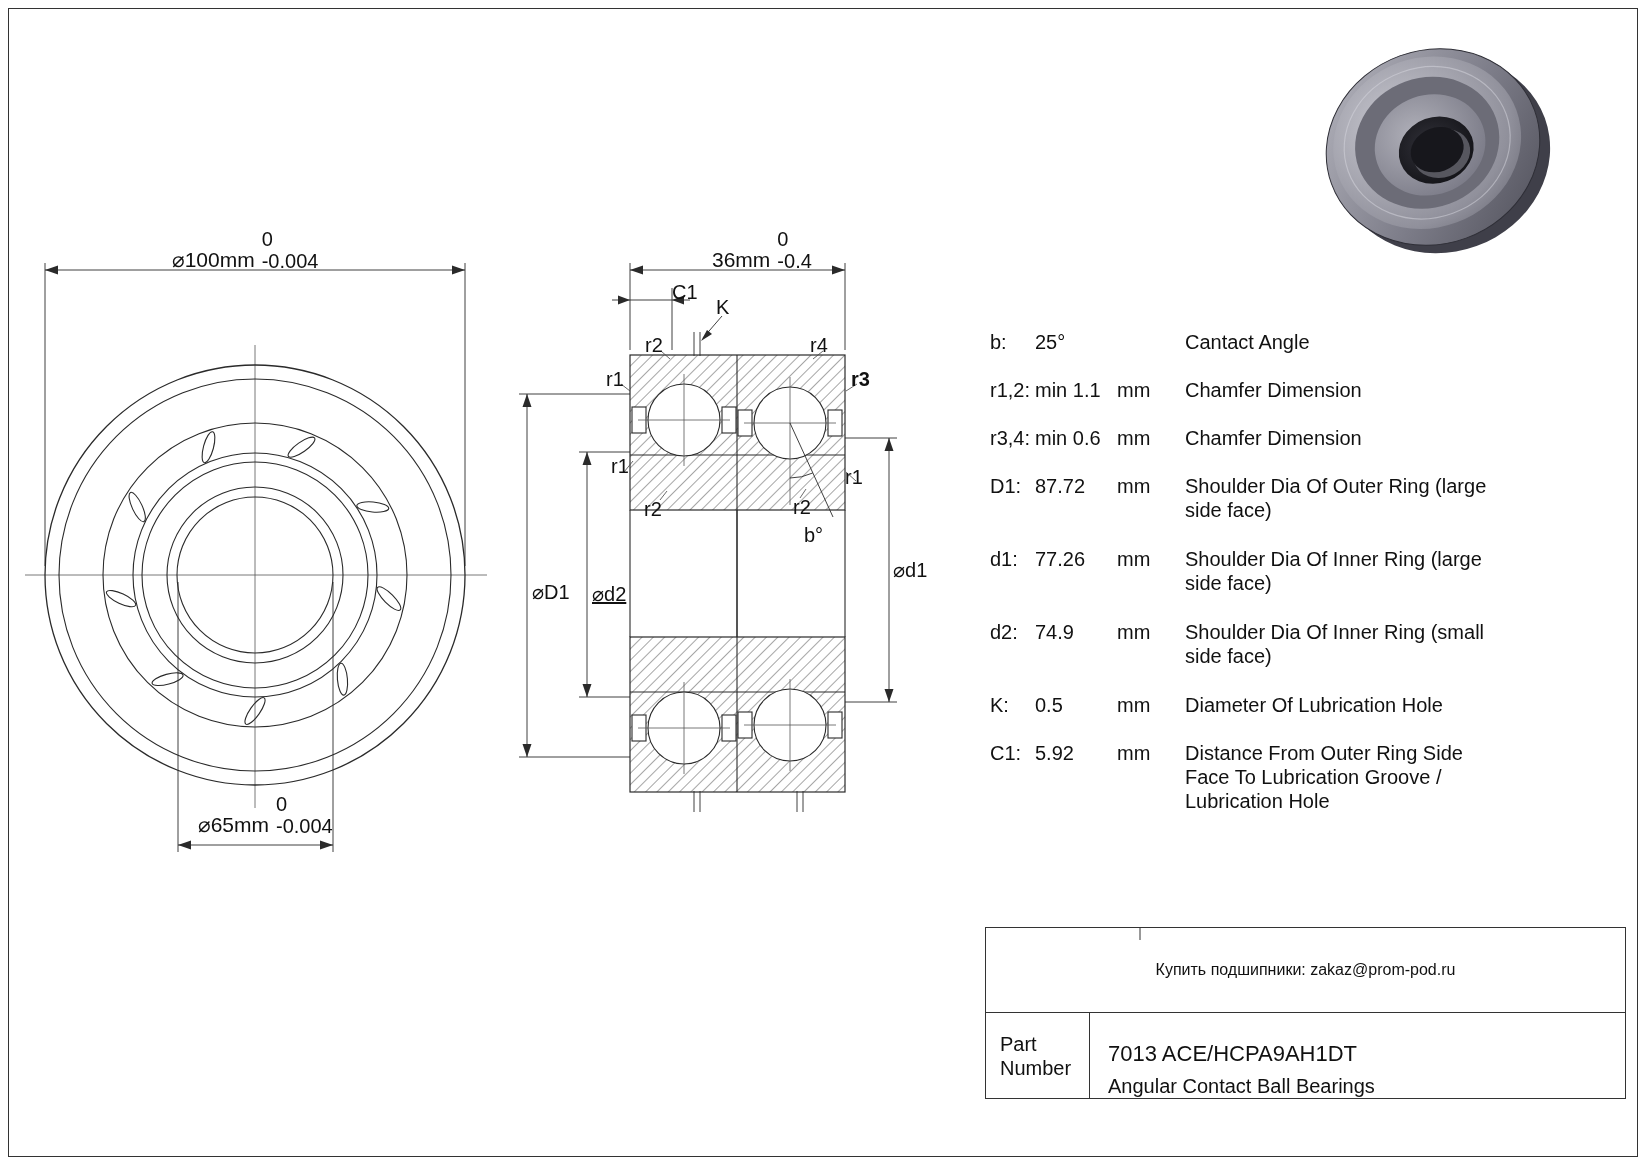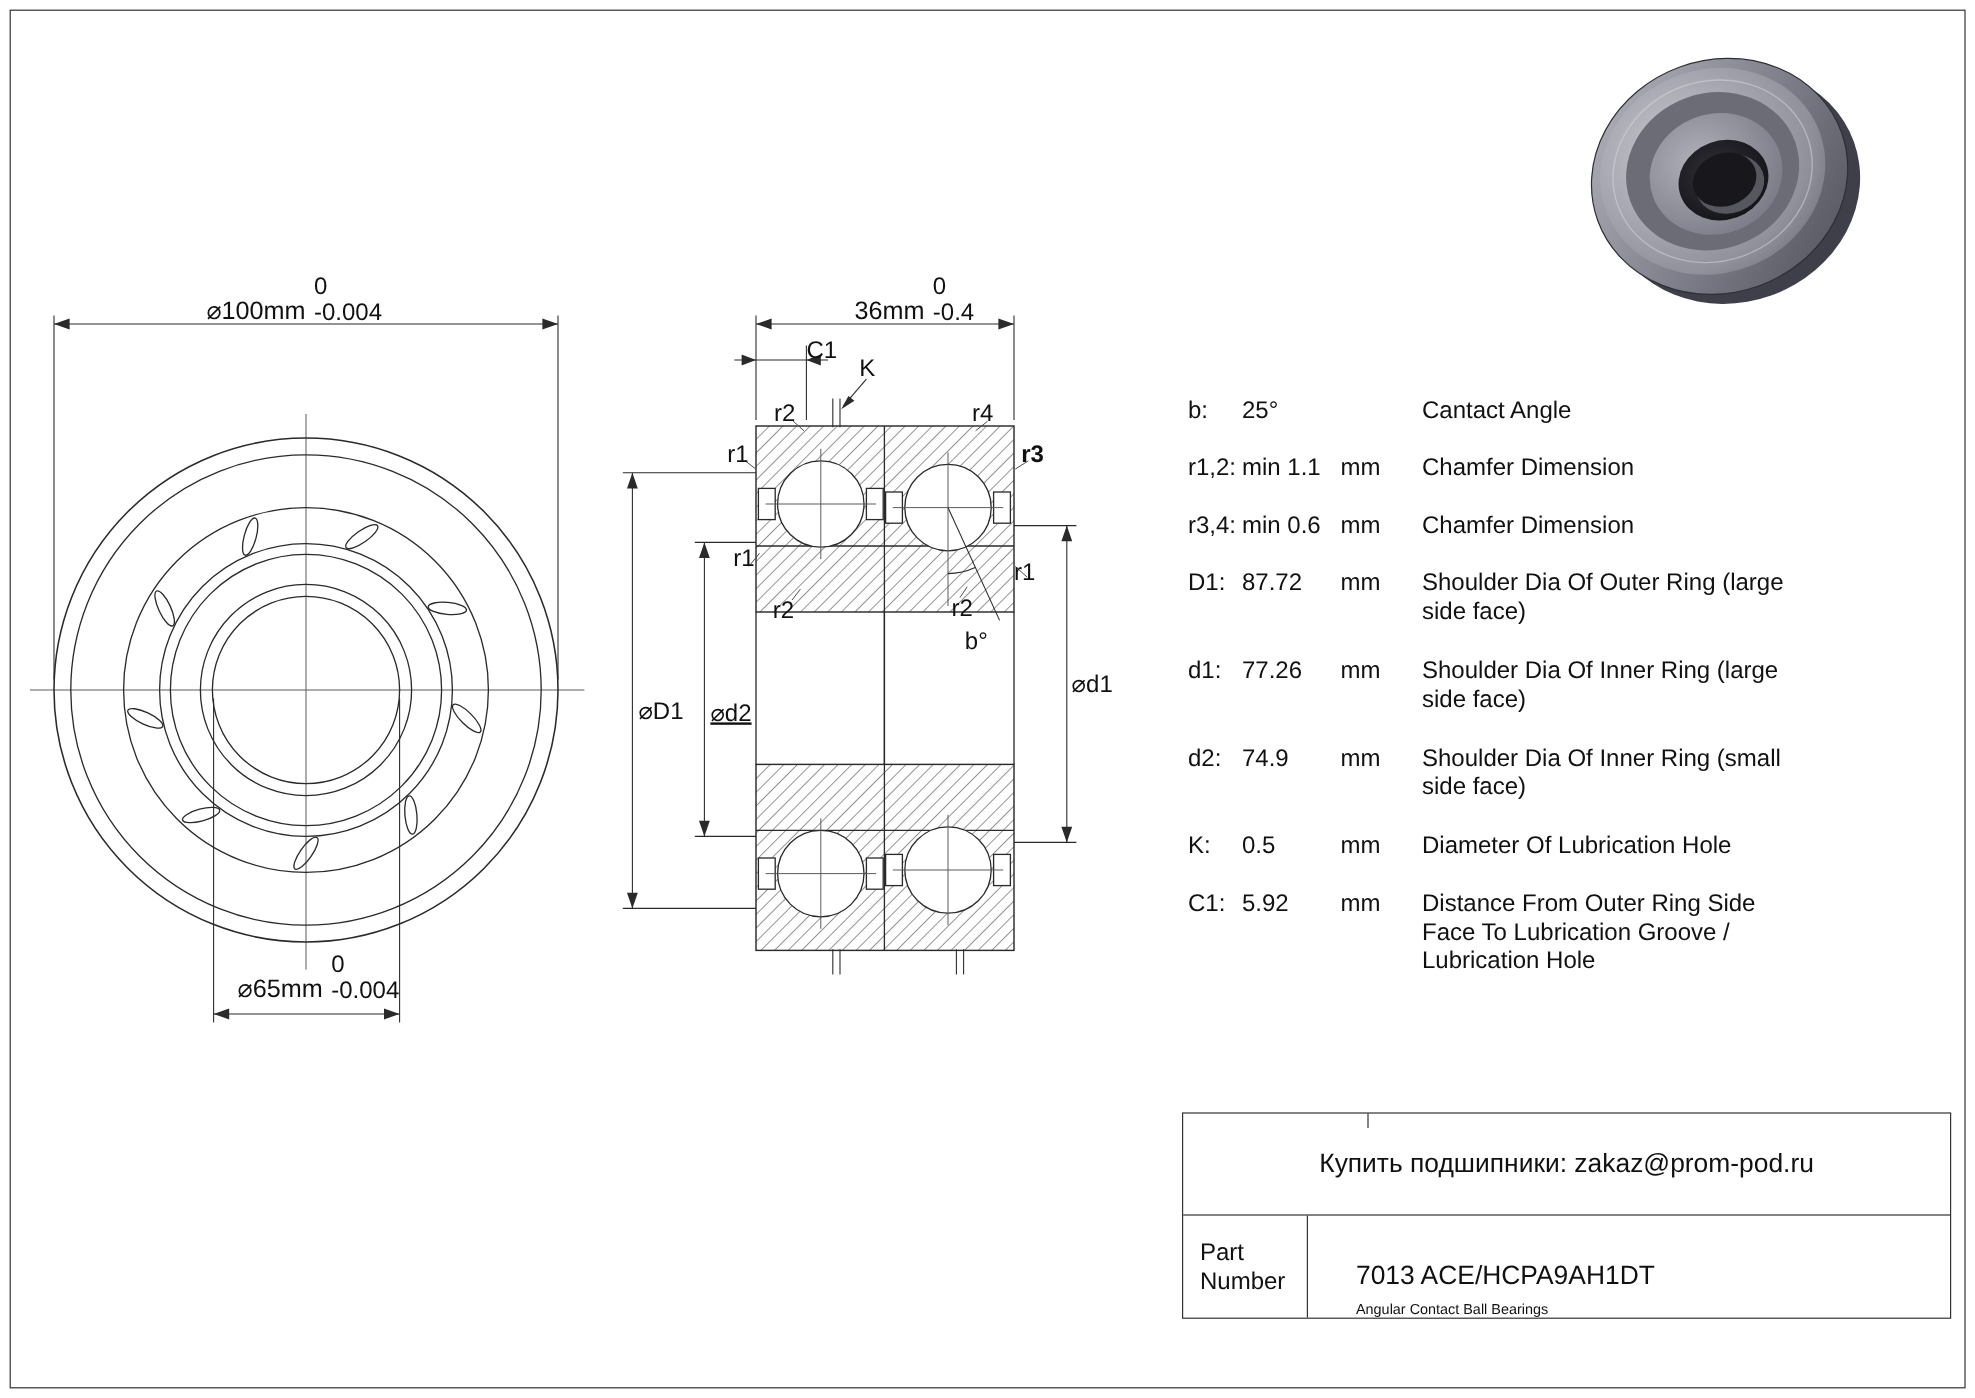--- a/index.html
+++ b/index.html
@@ -9,27 +9,27 @@
   svg.draw{position:absolute;left:0;top:0;}
   .lbl{position:absolute;font-size:20px;white-space:nowrap;}
   .dim{position:absolute;display:flex;align-items:flex-end;gap:7px;font-size:21px;white-space:nowrap;}
   .tol{display:flex;flex-direction:column;align-items:flex-start;font-size:20px;line-height:1.08;}
   .spec-row{position:absolute;left:990px;width:645px;font-size:20px;line-height:24px;}
   .spec-row .sl{position:absolute;left:0;white-space:nowrap;}
   .spec-row .sv{position:absolute;left:45px;white-space:nowrap;}
   .spec-row .su{position:absolute;left:127px;white-space:nowrap;}
   .spec-row .sd{position:absolute;left:195px;width:305px;}
   .tblock{position:absolute;left:985px;top:927px;width:641px;height:172px;border:1px solid #333;box-sizing:border-box;}
-  .tb-top{height:85px;border-bottom:1px solid #333;display:flex;align-items:center;justify-content:center;font-size:22px;box-sizing:border-box;}
-  .tb-bottom{display:flex;height:85px;gap:22px;}
+  .tb-top{height:85px;border-bottom:1px solid #333;display:flex;align-items:center;justify-content:center;font-size:16px;box-sizing:border-box;}
+  .tb-bottom{display:flex;height:85px;}
   .tb-part{width:104px;border-right:1px solid #333;box-sizing:border-box;display:flex;align-items:center;padding-left:14px;font-size:20px;line-height:1.2;}
   .tb-part span{display:block;width:72px;}
   .tb-main{flex:1;display:flex;flex-direction:column;justify-content:flex-end;padding-left:18px;}
   .tb-pn{font-size:22px;}
-  .tb-pt{font-size:12px;margin-top:8px;}
+  .tb-pt{font-size:20px;margin-top:8px;}
 </style>
 </head>
 <body>
 
 <div class="page">
   <div class="frame"></div>
 
   <svg class="draw" width="1646" height="1165" viewBox="0 0 1646 1165">
     <defs>
       <pattern id="hatch" width="8" height="8" patternUnits="userSpaceOnUse" patternTransform="rotate(45)">

